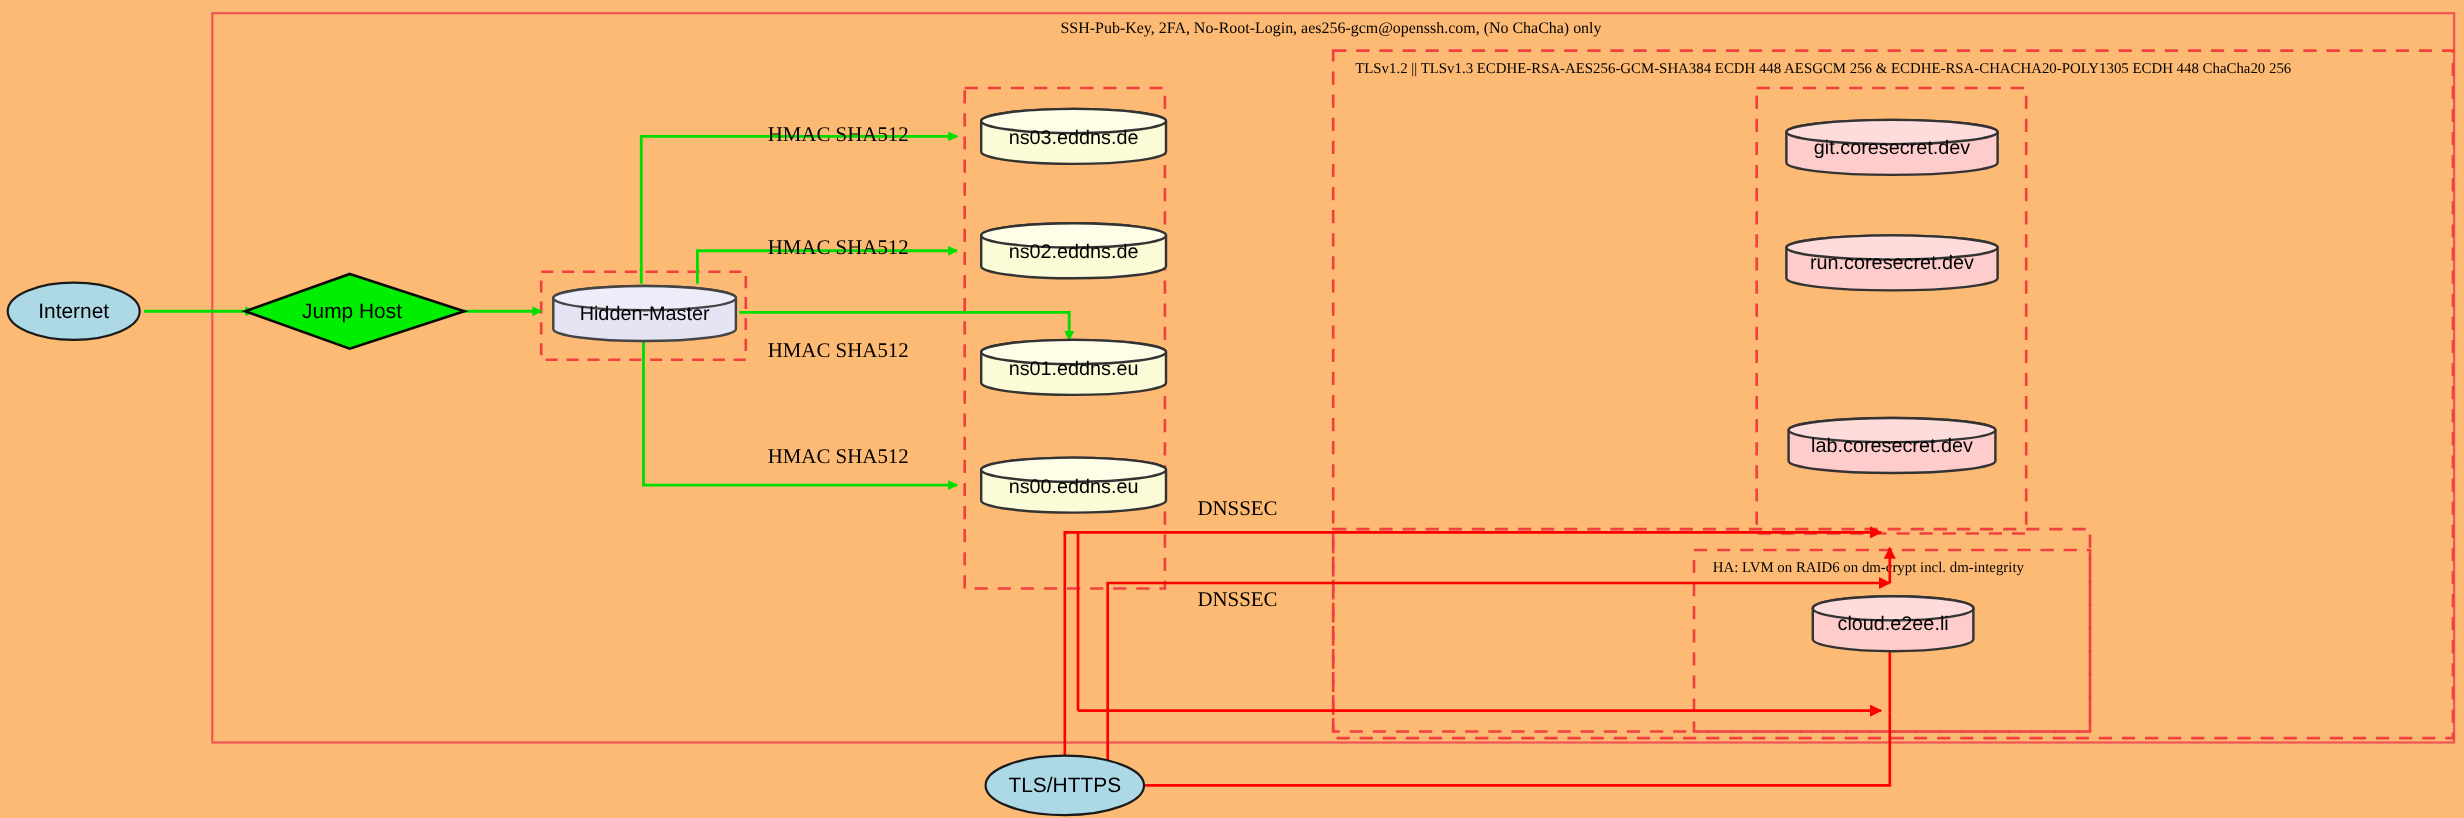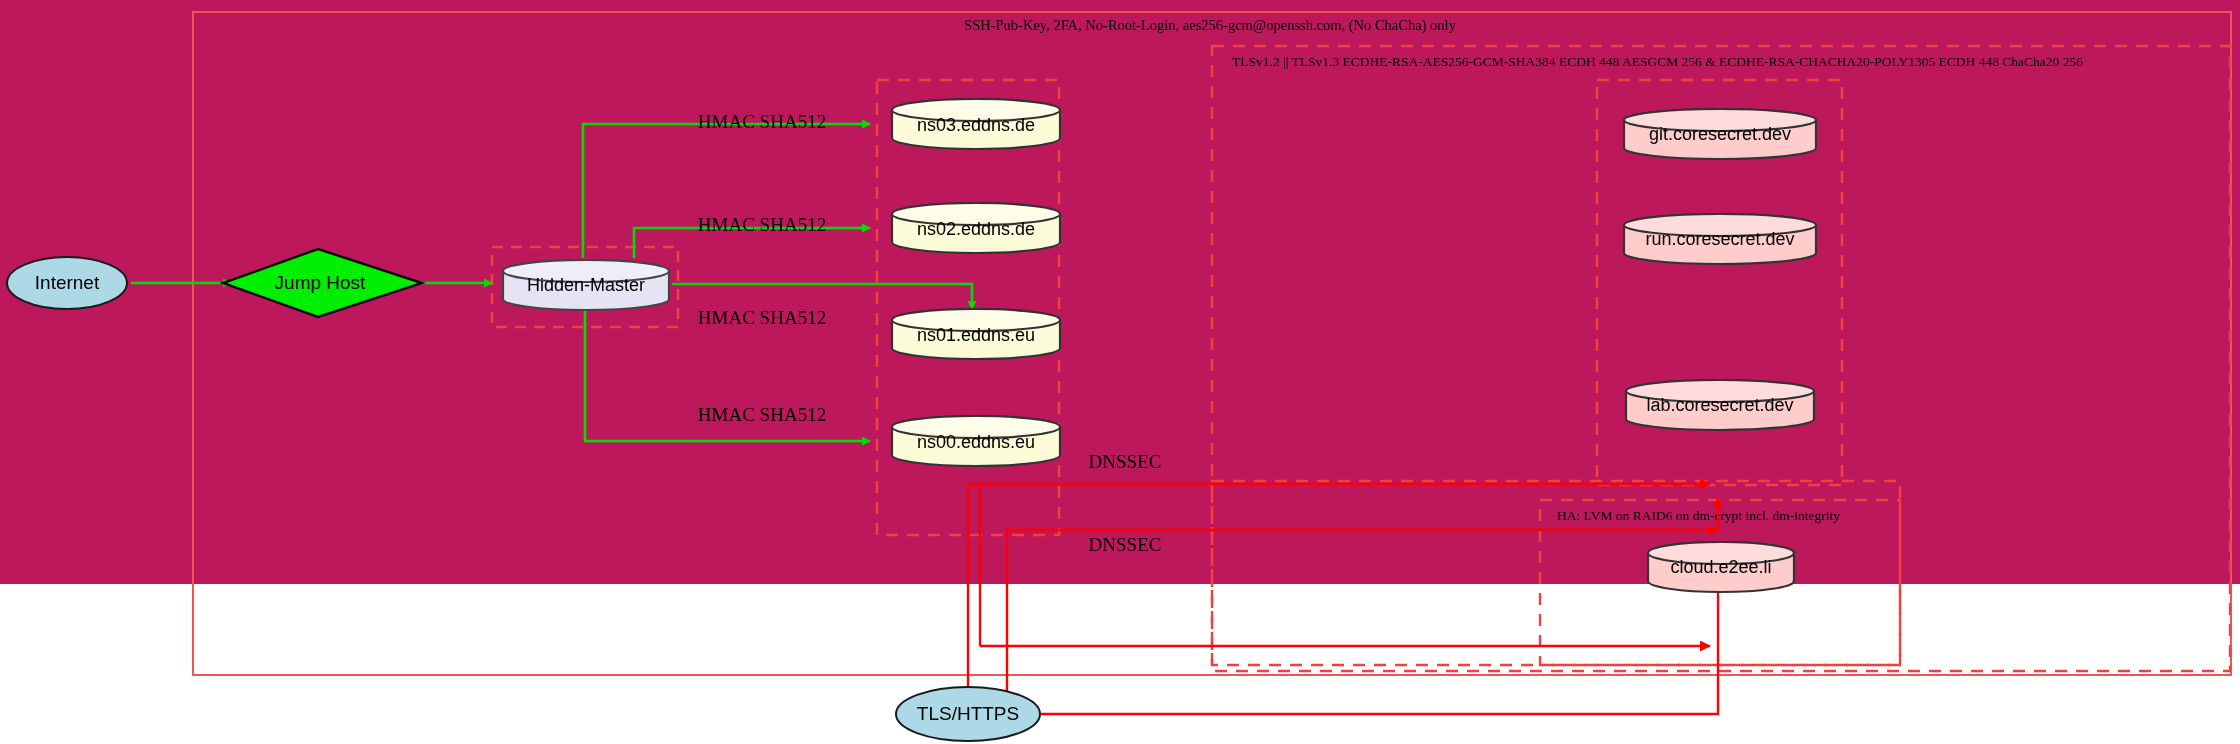--- a/index.html
+++ b/index.html
@@ -1,18 +1,18 @@
 <!DOCTYPE html>
 <html><head>
 <meta charset="utf-8">
 <style>
   html,body{margin:0;padding:0;background:#ffffff;}
   body{width:2240px;height:744px;overflow:hidden;
        font-family:"Liberation Sans",sans-serif;}
-  #stage{position:relative;width:2240px;height:584px;background:#be185d;}
+  #stage{position:relative;width:2240px;height:744px;background:#fdba74;}
   svg{position:absolute;left:0;top:0;width:2240px;height:744px;}
   .serif{font-family:"Liberation Serif",serif;}
   .sans{font-family:"Liberation Sans",sans-serif;}
   text{dominant-baseline:middle;}
 </style>
 </head>
 <body>
 
 <div id="stage">
 <svg viewBox="0 0 2240 744" xmlns="http://www.w3.org/2000/svg">

